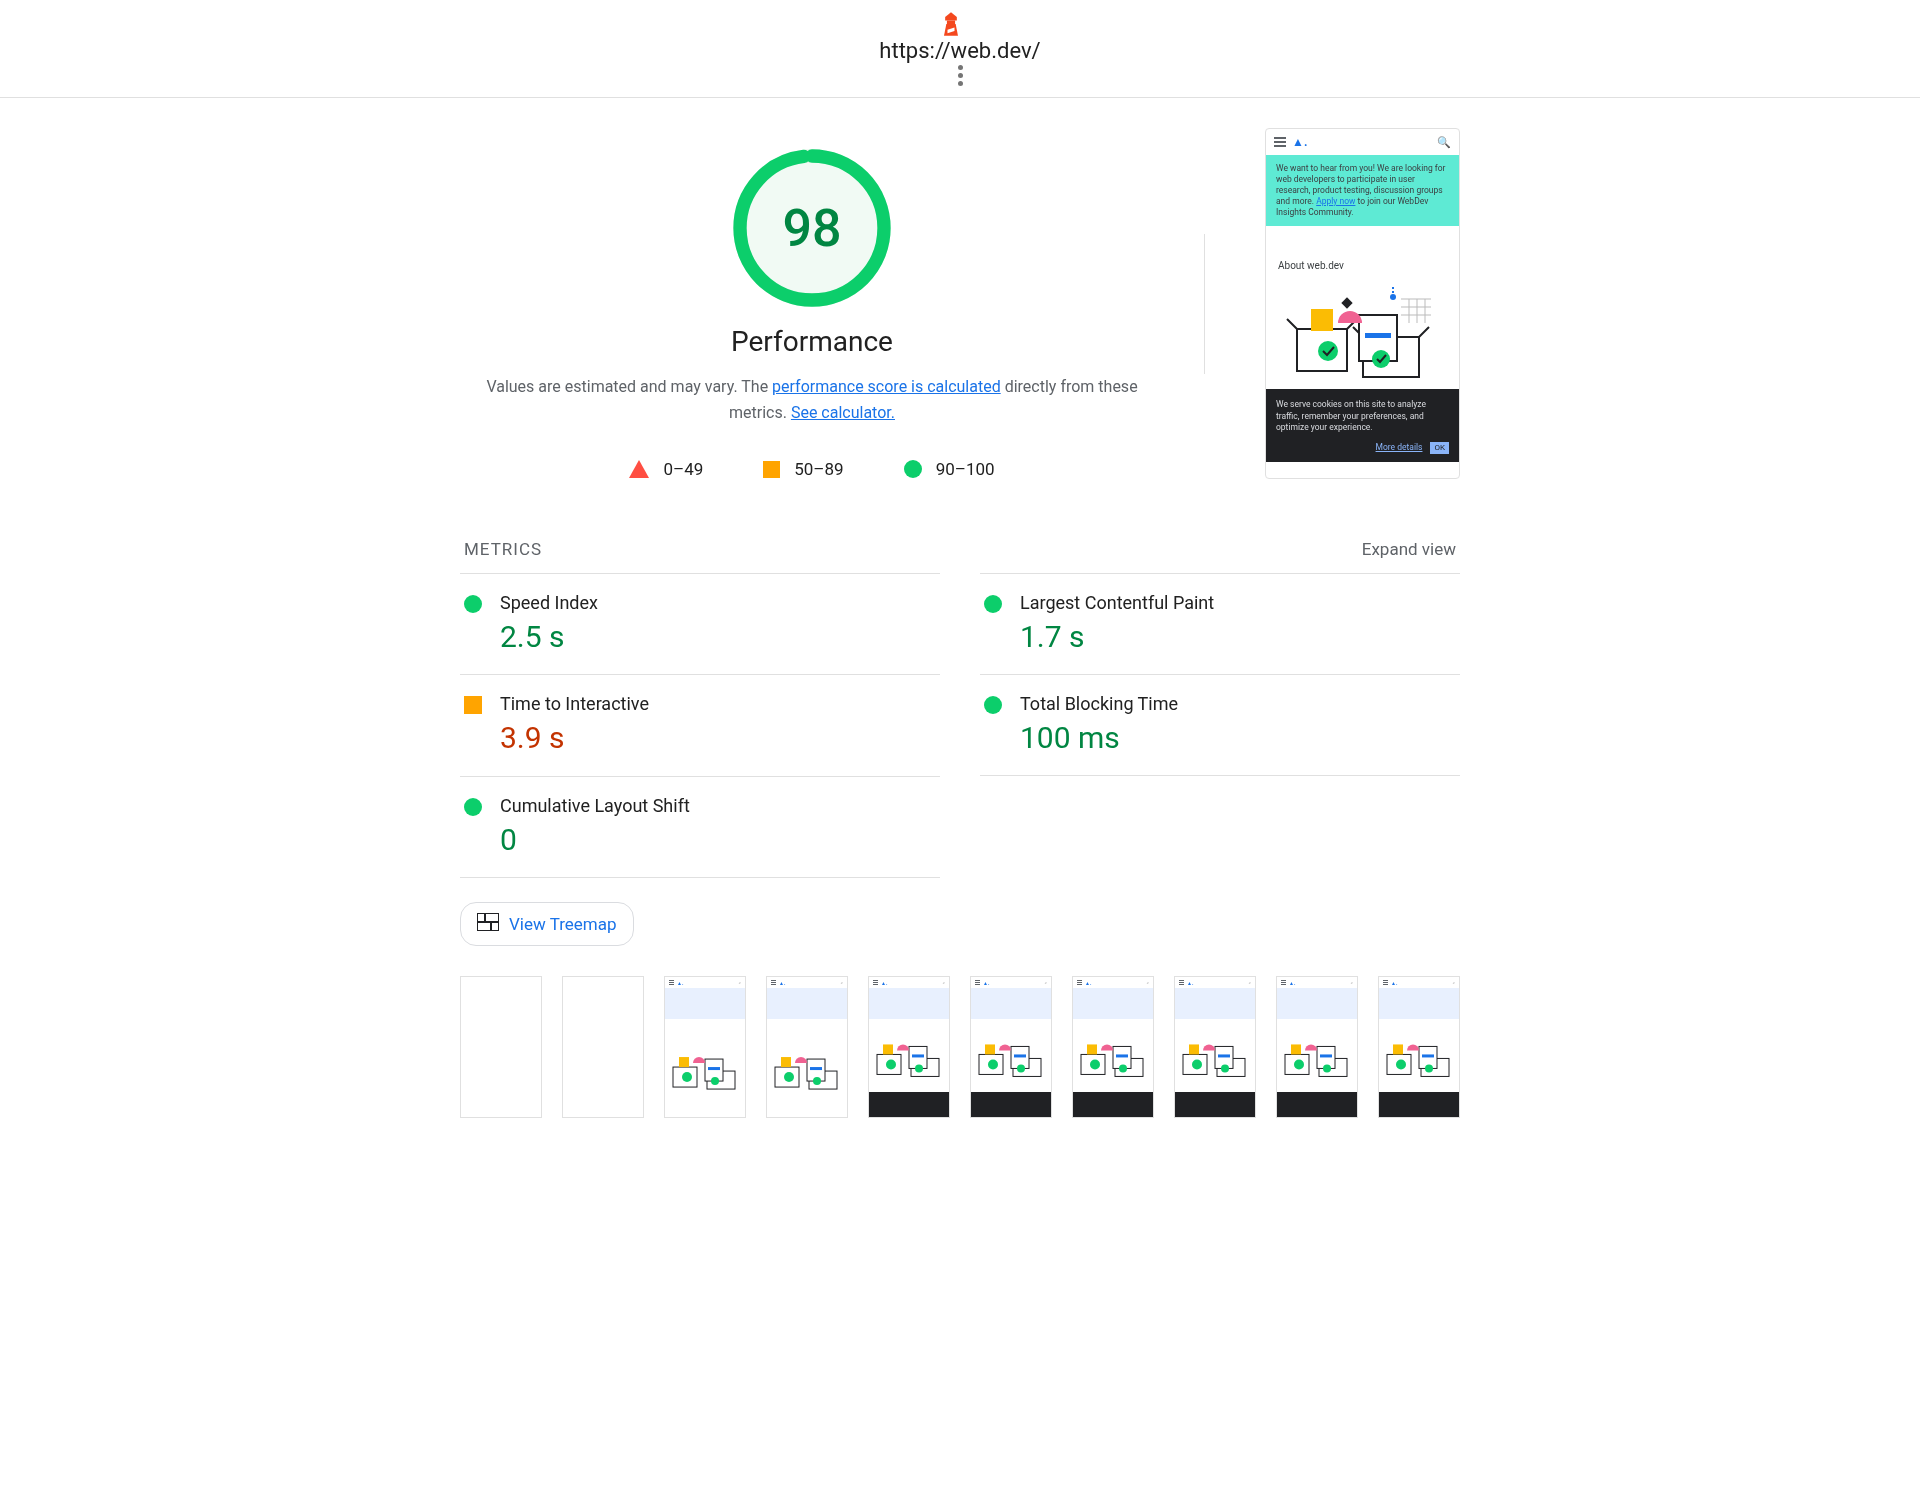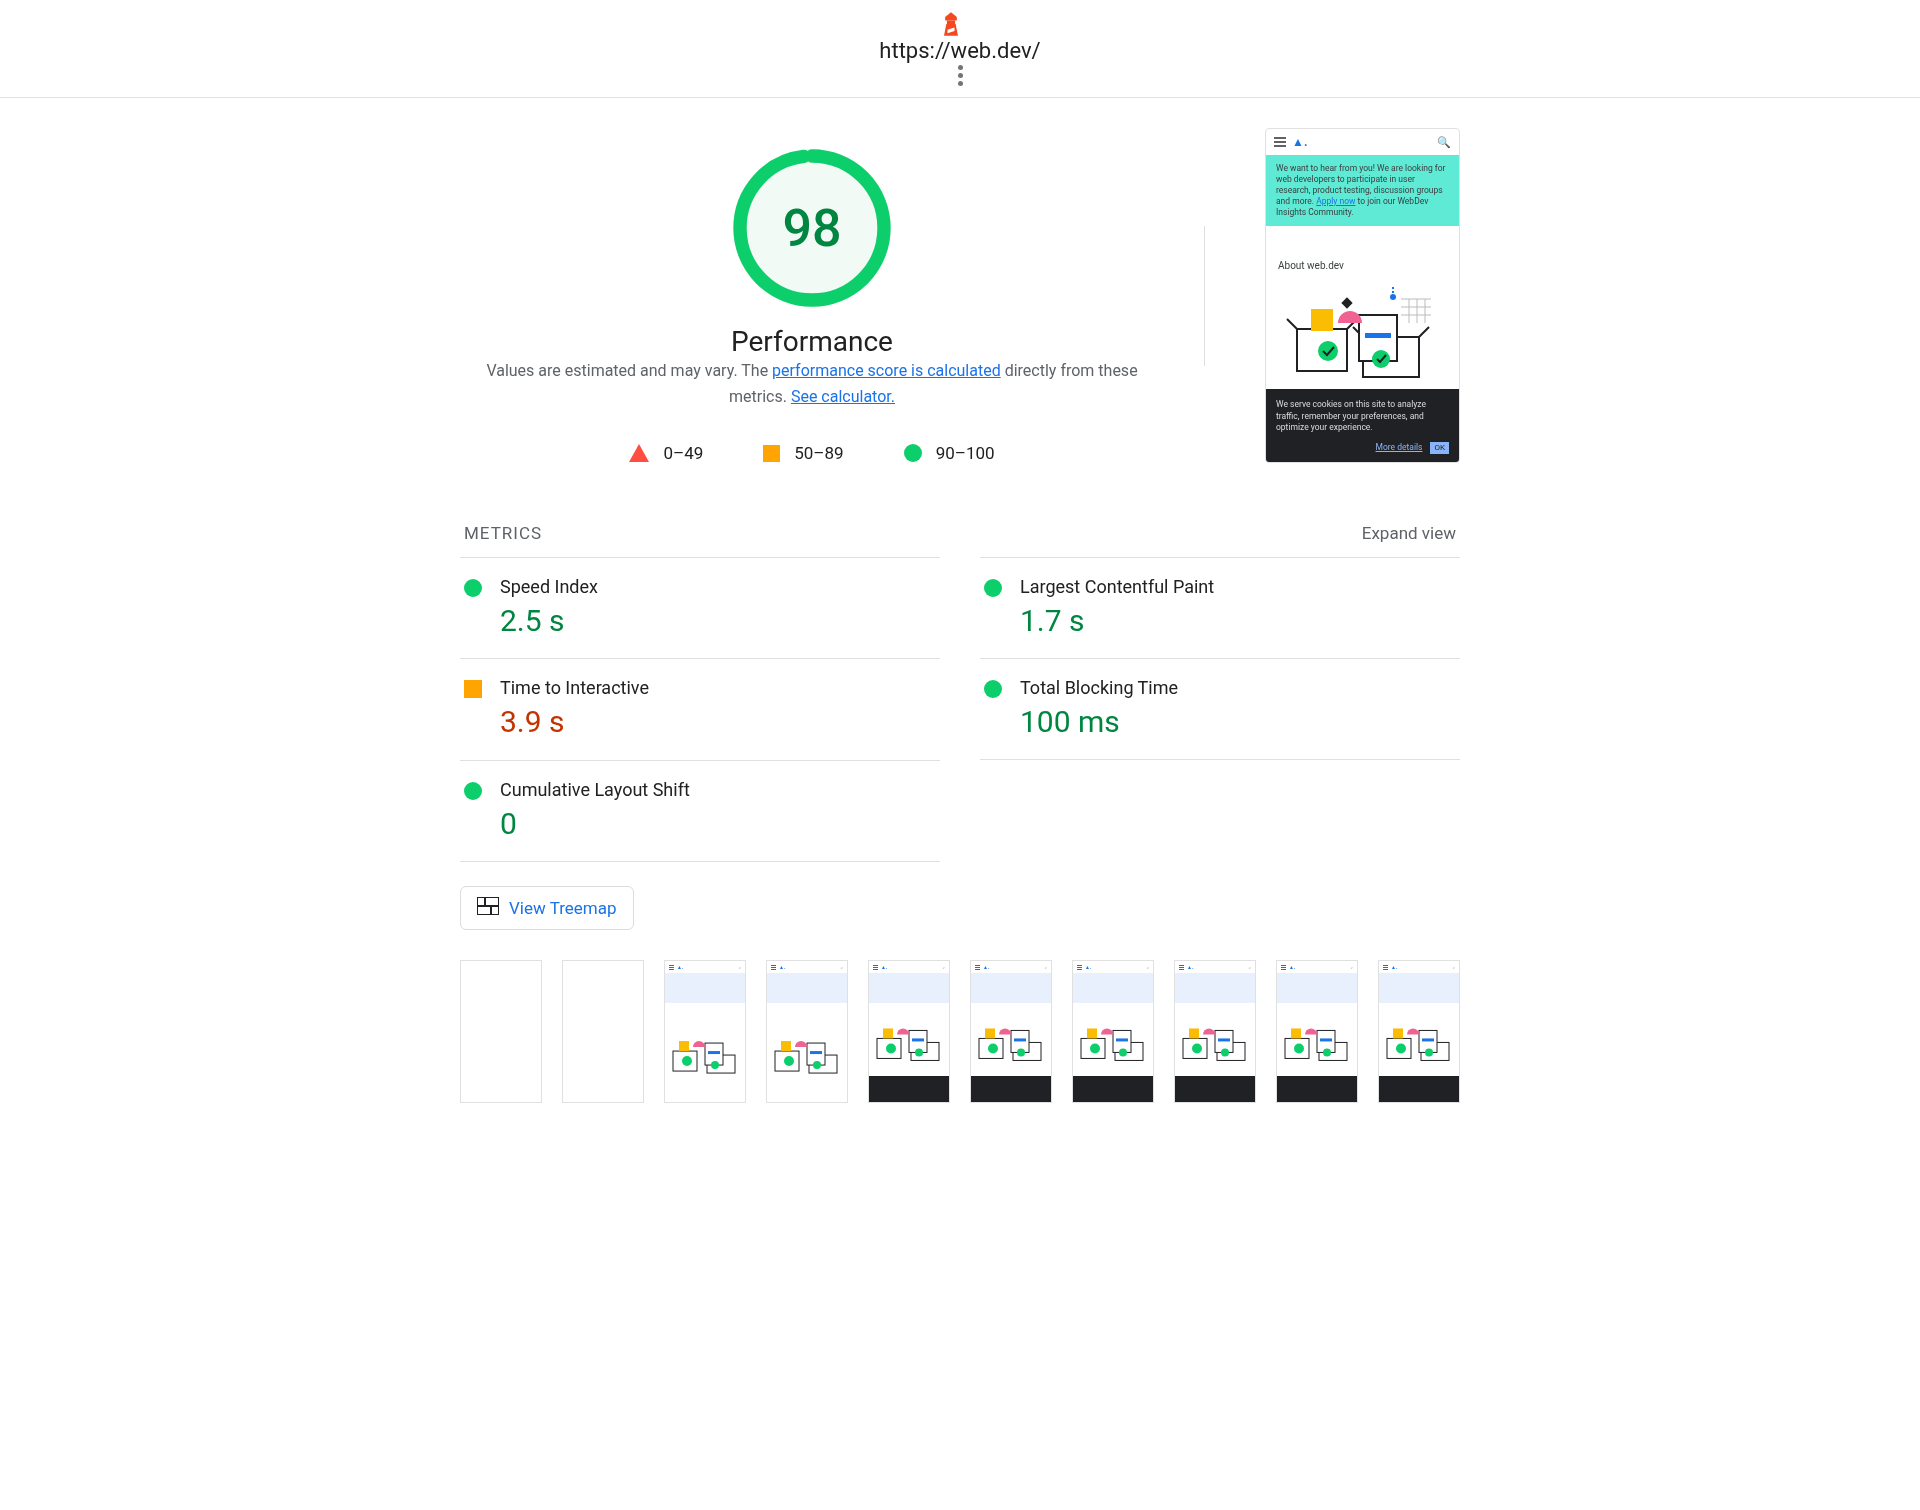--- a/index.html
+++ b/index.html
@@ -11,21 +11,21 @@
 .kebab span { width: 5px; height: 5px; background: #757575; border-radius: 50%; }
 
 .report { max-width: 1000px; margin: 0 auto; padding: 30px 0 40px; }
 .header-row { display: flex; gap: 40px; }
 .score-area { flex: 1; text-align: center; padding-top: 20px; position: relative; }
 .gauge-wrap { display: inline-block; position: relative; width: 160px; height: 160px; }
 .gauge-bg { stroke: #e8f5e9; }
 .gauge-arc { stroke: #0cce6b; }
 .score-val { position: absolute; top: 0; left: 0; width: 100%; height: 100%; display: flex; align-items: center; justify-content: center; font-size: 52px; font-weight: 500; color: #018642; }
 .score-title { font-size: 28px; color: #212121; margin-top: 14px; font-weight: 400; }
-.score-desc { color: #5f6368; font-size: 16px; margin-top: 0; line-height: 1.6; padding: 0 20px; }
+.score-desc { color: #5f6368; font-size: 16px; margin-top: 16px; line-height: 1.6; padding: 0 20px; }
 .score-desc a { color: #1a73e8; text-decoration: underline; }
 .divider-v { width: 1px; background: #e0e0e0; align-self: center; height: 140px; margin-right: 20px; }
 
 .legend { display: flex; justify-content: center; gap: 60px; margin-top: 34px; font-size: 17px; color: #212121; }
 .legend-item { display: flex; align-items: center; gap: 14px; }
 .tri { width: 0; height: 0; border-left: 10px solid transparent; border-right: 10px solid transparent; border-bottom: 18px solid #ff4e42; }
 .sq { width: 17px; height: 17px; background: #ffa400; }
 .circ { width: 18px; height: 18px; background: #0cce6b; border-radius: 50%; }
 
 .preview { width: 195px; border: 1px solid #e0e0e0; border-radius: 4px; overflow: hidden; font-size: 9px; }
@@ -52,21 +52,21 @@
 .m-icon{width:18px;height:18px;border-radius:50%;margin-top:3px;flex-shrink:0;}
 .m-icon.pass{background:#0cce6b;}
 .m-icon.avg{background:#ffa400;border-radius:0;}
 .m-body{flex:1;}
 .m-label{font-size:18px;color:#212121;}
 .m-val{font-size:30px;font-weight:400;margin-top:6px;}
 .m-val.pass{color:#018642;}
 .m-val.avg{color:#c33300;}
 .metric-bottom-border{border-bottom:1px solid #e0e0e0;}
 
-.treemap-btn{ display:inline-flex;align-items:center;gap:10px;border:1px solid #dadce0;border-radius:6px;padding:10px 16px;margin-top:24px;cursor:pointer;color:#1a73e8;font-size:17px;}
+.treemap-btn{ display:inline-flex;align-items:center;gap:10px;border:1px solid #dadce0;border-radius:16px;padding:10px 16px;margin-top:24px;cursor:pointer;color:#1a73e8;font-size:17px;}
 .treemap-ic{display:inline-block;}
 
 .filmstrip{display:flex;gap:20px;margin-top:30px;}
 .fs-frame{flex:1;border:1px solid #e0e0e0;aspect-ratio:75/130;background:#fff;font-size:4px;overflow:hidden;display:flex;flex-direction:column;}
 .fs-blank{background:#fff;}
 .fs-mini-top{height:8%;display:flex;align-items:center;padding:0 4px;gap:3px;}
 .fs-mini-ham{width:5px;display:flex;flex-direction:column;gap:1px;}.fs-mini-ham span{height:1px;background:#5f6368;}
 .fs-mini-logo{color:#1a73e8;font-size:5px;font-weight:bold;flex:1;}
 .fs-mini-search{color:#888;font-size:4px;}
 .fs-mini-banner{background:#e8f0fe;height:22%;padding:3px;}

